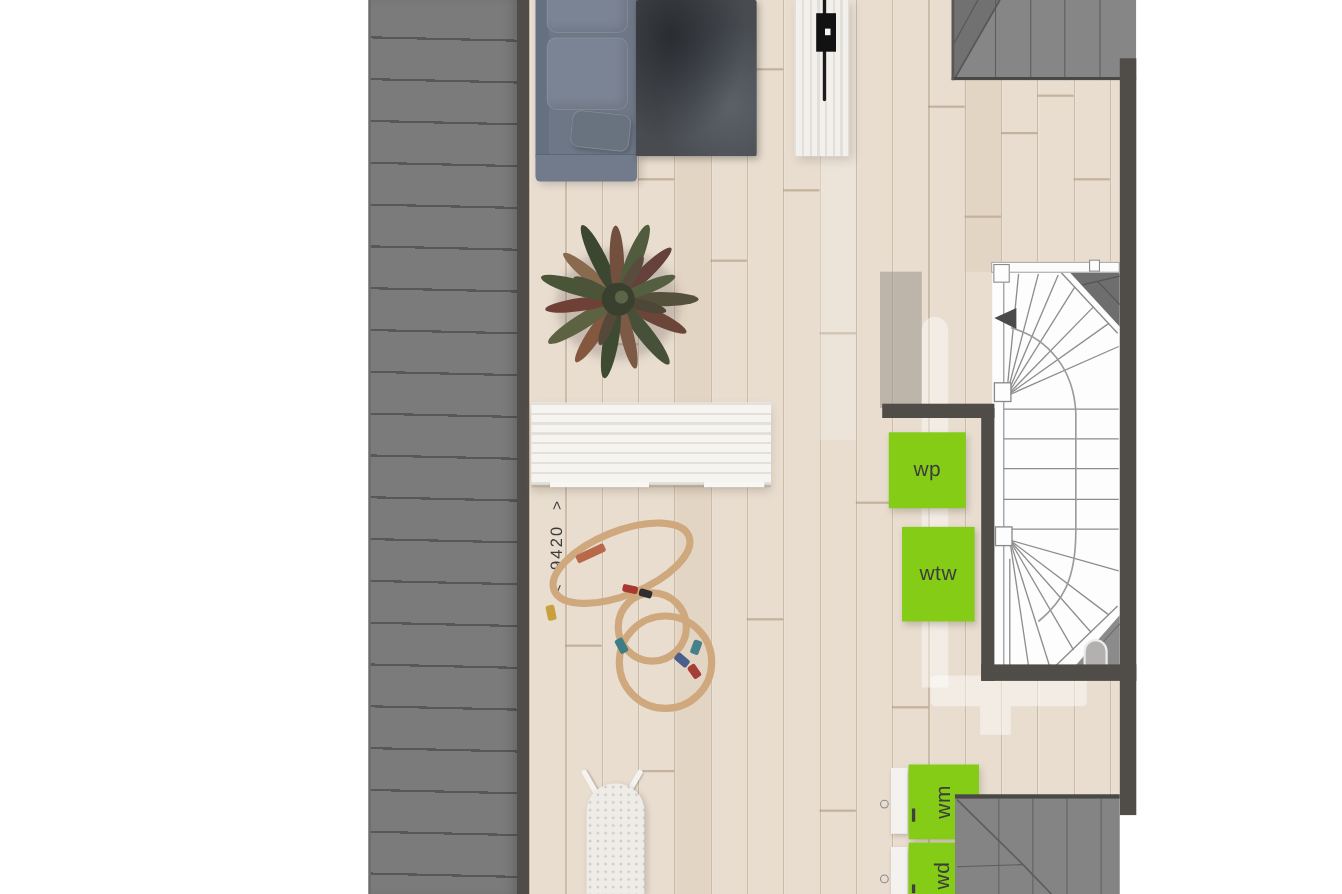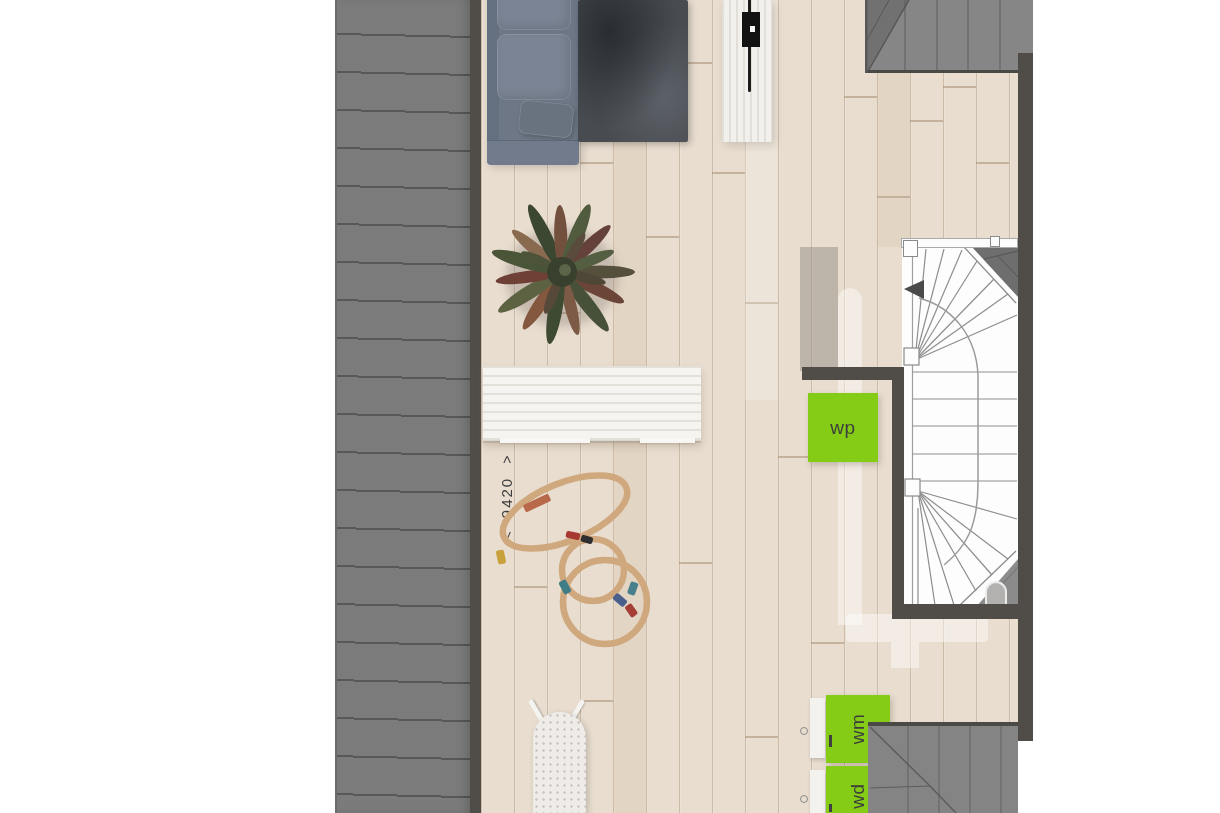--- a/index.html
+++ b/index.html
@@ -225,20 +225,23 @@
     </g>
   </svg>
 
   <div class="abs leg" style="left:535px;top:698px;transform:rotate(-30deg)"></div>
   <div class="abs leg" style="left:573px;top:698px;transform:rotate(30deg)"></div>
   <div class="abs ironing"></div>
 
   <div class="abs tagbox" style="left:808px;top:393px;width:70px;height:69px">
     <span class="tagtext">wp</span>
   </div>
+  <div class="abs tagbox" style="left:820px;top:479px;width:66px;height:86px">
+    <span class="tagtext">wtw</span>
+  </div>
 
   <div class="abs sliver" style="left:810px;top:698px;width:15px;height:60px"></div>
   <div class="abs sliver" style="left:810px;top:770px;width:15px;height:43px"></div>
   <div class="abs hinge" style="left:800px;top:727px;width:6px;height:6px"></div>
   <div class="abs hinge" style="left:800px;top:795px;width:6px;height:6px"></div>
   <div class="abs tagbox" style="left:826px;top:695px;width:64px;height:68px">
     <span class="tagtext rot">wm</span>
   </div>
   <div class="abs tagbox" style="left:826px;top:766px;width:64px;height:60px">
     <span class="tagtext rot">wd</span>

